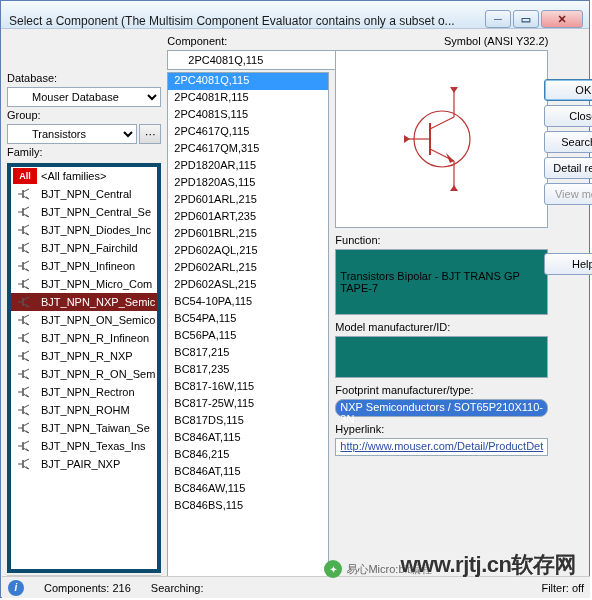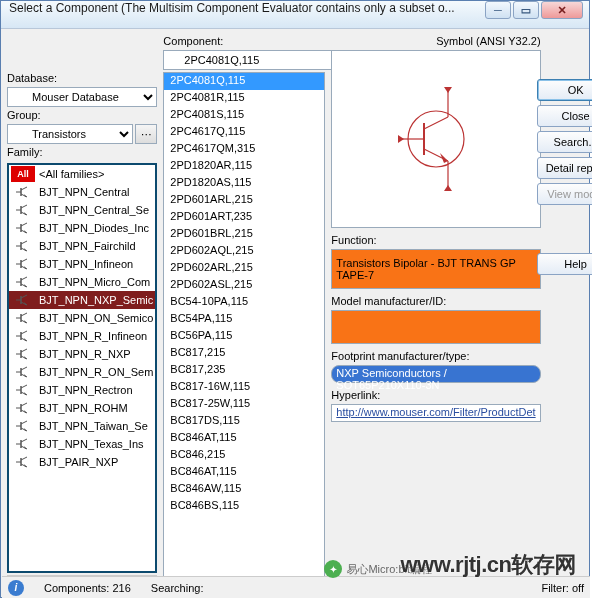--- a/index.html
+++ b/index.html
@@ -1,47 +1,47 @@
 <!DOCTYPE html>
 <html><head>
 <meta charset="utf-8">
 <style>
 * { box-sizing: border-box; margin: 0; padding: 0; font-family: "Segoe UI", Tahoma, sans-serif; font-size: 11px; }
 body { background: #fff; width: 592px; height: 600px; overflow: hidden; }
 .window { border: 1px solid #5a7fb0; width: 590px; height: 598px; background: #f0f0f0; }
-.titlebar { height: 28px; background: linear-gradient(#f5fafd,#d7e7f5); display: flex; align-items: flex-start; padding: 0 6px; border-bottom: 1px solid #b8c7d9; }
+.titlebar { height: 28px; background: linear-gradient(#f5fafd,#d7e7f5); display: flex; align-items: flex-end; padding: 0 6px; border-bottom: 1px solid #b8c7d9; }
 .titlebar .title { flex: 1; color: #1a1a1a; font-size: 12px; padding-left: 2px; white-space: nowrap; overflow: hidden; text-overflow: ellipsis; }
 .winbtns { display: flex; gap: 2px; }
 .winbtn { width: 26px; height: 18px; border: 1px solid #8aa3c4; border-radius: 3px; background: linear-gradient(#f3f8fd,#cfe1f2); display: flex; align-items: center; justify-content: center; color: #3a5a80; font-weight: bold; cursor: default; }
 .winbtn.close { width: 42px; background: linear-gradient(#f7d7d7,#e99); color: #7a2020; }
 .content { display: flex; padding: 6px; gap: 6px; height: calc(100% - 28px); }
 .left-col { width: 176px; display: flex; flex-direction: column; gap: 2px; margin-top: 37px; }
 .mid-col { width: 162px; display: flex; flex-direction: column; gap: 2px; }
 .right-col { flex: 1; display: flex; flex-direction: column; gap: 2px; }
 .btn-col { width: 78px; display: flex; flex-direction: column; gap: 4px; position: absolute; right: 10px; top: 44px; }
 .lbl { color: #000; margin-bottom: 1px; }
 .combo { display: flex; }
 .combo select, .combo input { flex: 1; height: 20px; border: 1px solid #9ab; background: #fff; padding: 0 20px; }
 .combo .btn-small { width: 22px; height: 20px; border: 1px solid #9ab; background: linear-gradient(#f5f5f5,#ddd); margin-left: 2px; display: flex; align-items: center; justify-content: center; }
-.family-box { border: 2px solid #0c4a6e; background: #fff; flex: 1; overflow-y: scroll; overflow-x: hidden; margin-top: 2px; }
+.family-box { border: 4px solid #0c4a6e; background: #fff; flex: 1; overflow-y: scroll; overflow-x: hidden; margin-top: 2px; }
 .fam-item { display: flex; align-items: center; height: 18px; padding: 0 2px; cursor: default; white-space: nowrap; }
 .fam-item.sel { background: #7f1d1d; color: #fff; }
 .fam-icon { width: 24px; height: 16px; margin-right: 4px; display: flex; align-items: center; justify-content: center; }
 .fam-icon.all { background: #d00; color: #fff; font-weight: bold; font-size: 9px; }
 .fam-icon svg { width: 20px; height: 14px; }
 .hscroll { height: 16px; border-top: 1px solid #ccc; background: #f0f0f0; display:flex; align-items:center; }
 .hscroll .arr { width:16px; height:14px; border:1px solid #bbb; background:#e8e8e8; display:flex; align-items:center; justify-content:center; font-size:9px; color:#555;}
 .hscroll .track { flex:1; background:#f4f4f4; }
 .comp-list { border: 1px solid #9ab; background: #fff; flex: 1; overflow-y: scroll; overflow-x: hidden; }
 .comp-item { height: 17px; padding: 1px 6px; cursor: default; white-space: nowrap; }
 .comp-item.sel { background: #3399ff; color: #fff; }
 .symbol-box { border: 1px solid #9ab; background: #fff; height: 178px; display: flex; align-items: center; justify-content: center; margin-right: 84px; }
 .symbol-box svg { width: 100px; height: 120px; }
 .section-lbl { margin-top: 4px; }
-.textbox { border: 1px solid #9ab; background: #f97316; min-height: 34px; padding: 7px 4px; margin-right: 84px; }
+.textbox { border: 1px solid #9ab; background: #0f766e; min-height: 34px; padding: 20px 4px; margin-right: 84px; }
 .textbox.short { min-height: 18px; height: 18px; padding: 1px 4px; }
 .textbox.sel { background: #3874d1; color: #fff; }
 .linkbox { border: 1px solid #9ab; background: #fff; height: 18px; padding: 1px 4px; margin-right: 84px; color: #2a4ea0; text-decoration: underline; white-space: nowrap; overflow: hidden; }
 .rbtn { height: 22px; border: 1px solid #8aa3c4; border-radius: 3px; background: linear-gradient(#fdfdfd,#e4ecf6); display: flex; align-items: center; justify-content: center; cursor: default; }
 .rbtn.default { border: 1px solid #3c7fb1; box-shadow: 0 0 0 1px #8ac1e8 inset; }
 .rbtn.disabled { color: #999; }
 .statusbar { position: absolute; bottom: 2px; left: 2px; right: 2px; height: 22px; border-top: 1px solid #ccc; background: #f0f0f0; display: flex; align-items: center; padding: 0 6px; gap: 20px; }
 .status-ico { width: 16px; height: 16px; border-radius: 50%; background: #3a7cd0; color: #fff; display: flex; align-items: center; justify-content: center; font-style: italic; font-weight: bold; font-size: 10px; }
 .watermark1 { position: absolute; right: 16px; bottom: 20px; font-size: 22px; font-weight: bold; color: #333; font-family: Arial, sans-serif; letter-spacing: -0.5px; text-shadow: 0 0 2px #fff; }
 .watermark2 { position: absolute; right: 160px; bottom: 22px; font-size: 10px; color: #666; display:flex; align-items:center; gap:4px;}
@@ -347,21 +347,21 @@
       <div class="lbl section-lbl">Function:</div>
       <div class="textbox">Transistors Bipolar - BJT TRANS GP TAPE-7</div>
 
       <div class="lbl section-lbl">Model manufacturer/ID:</div>
       <div class="textbox"></div>
 
       <div class="lbl section-lbl">Footprint manufacturer/type:</div>
       <div class="textbox short sel footprint-area">NXP Semiconductors / SOT65P210X110-3N</div>
 
       <div class="lbl section-lbl">Hyperlink:</div>
-      <div class="linkbox">http://www.mouser.com/Filter/ProductDet</div>
+      <div class="linkbox">http://www.mouser.com/Detail/ProductDet</div>
     </div>
   </div>
 
   <div class="statusbar">
     <div class="status-ico">i</div>
     <span>Components: 216</span>
     <span>Searching:</span>
     <span style="margin-left:auto;">Filter: off</span>
   </div>
 </div>

